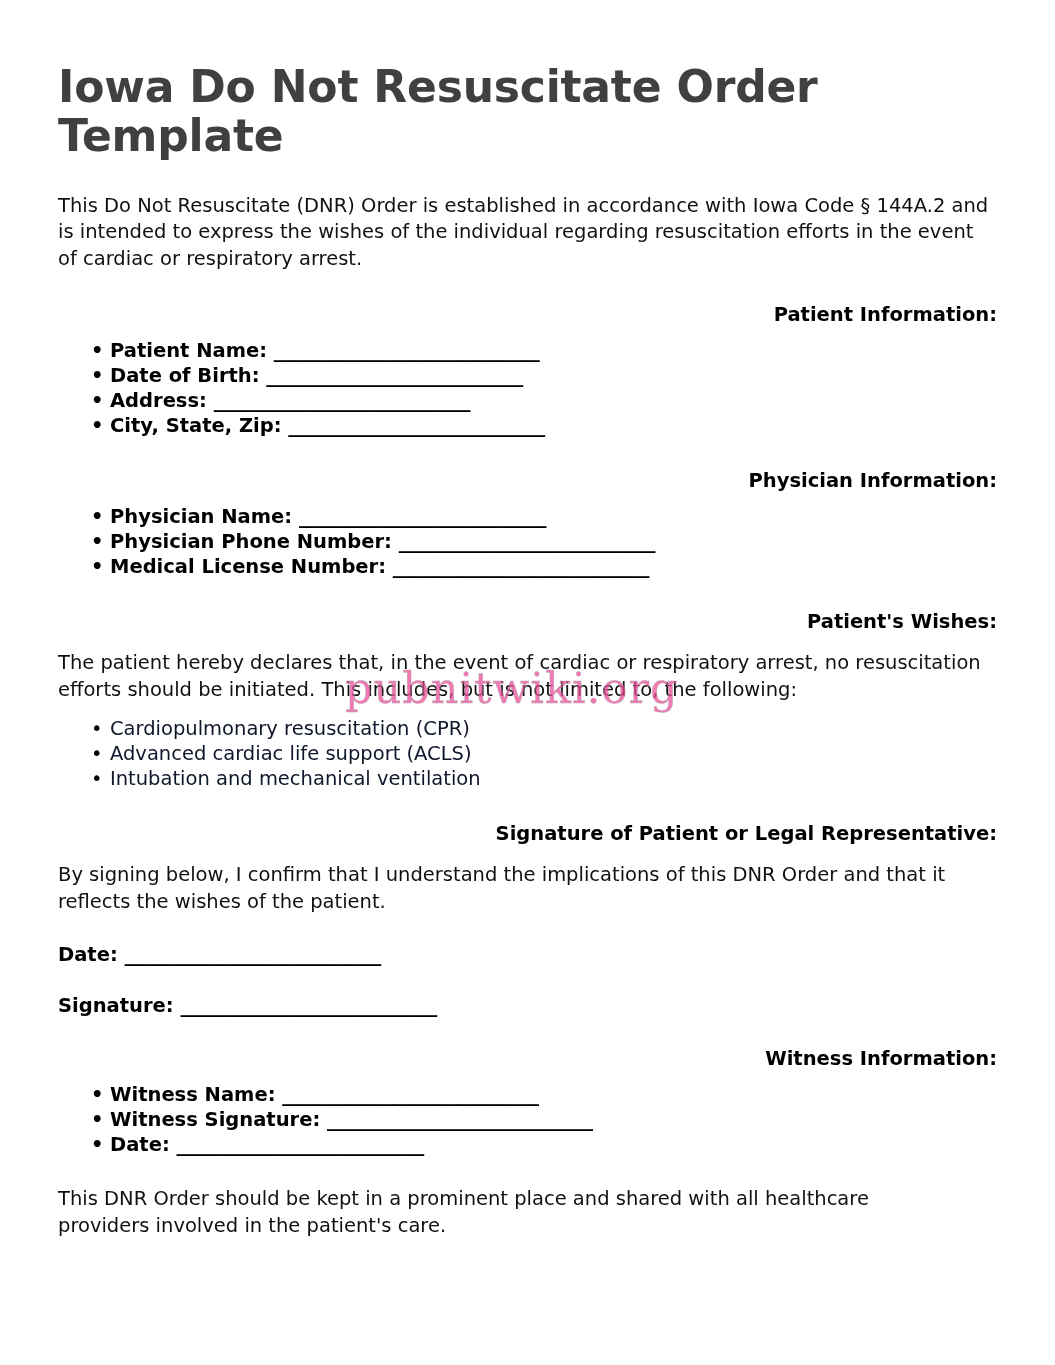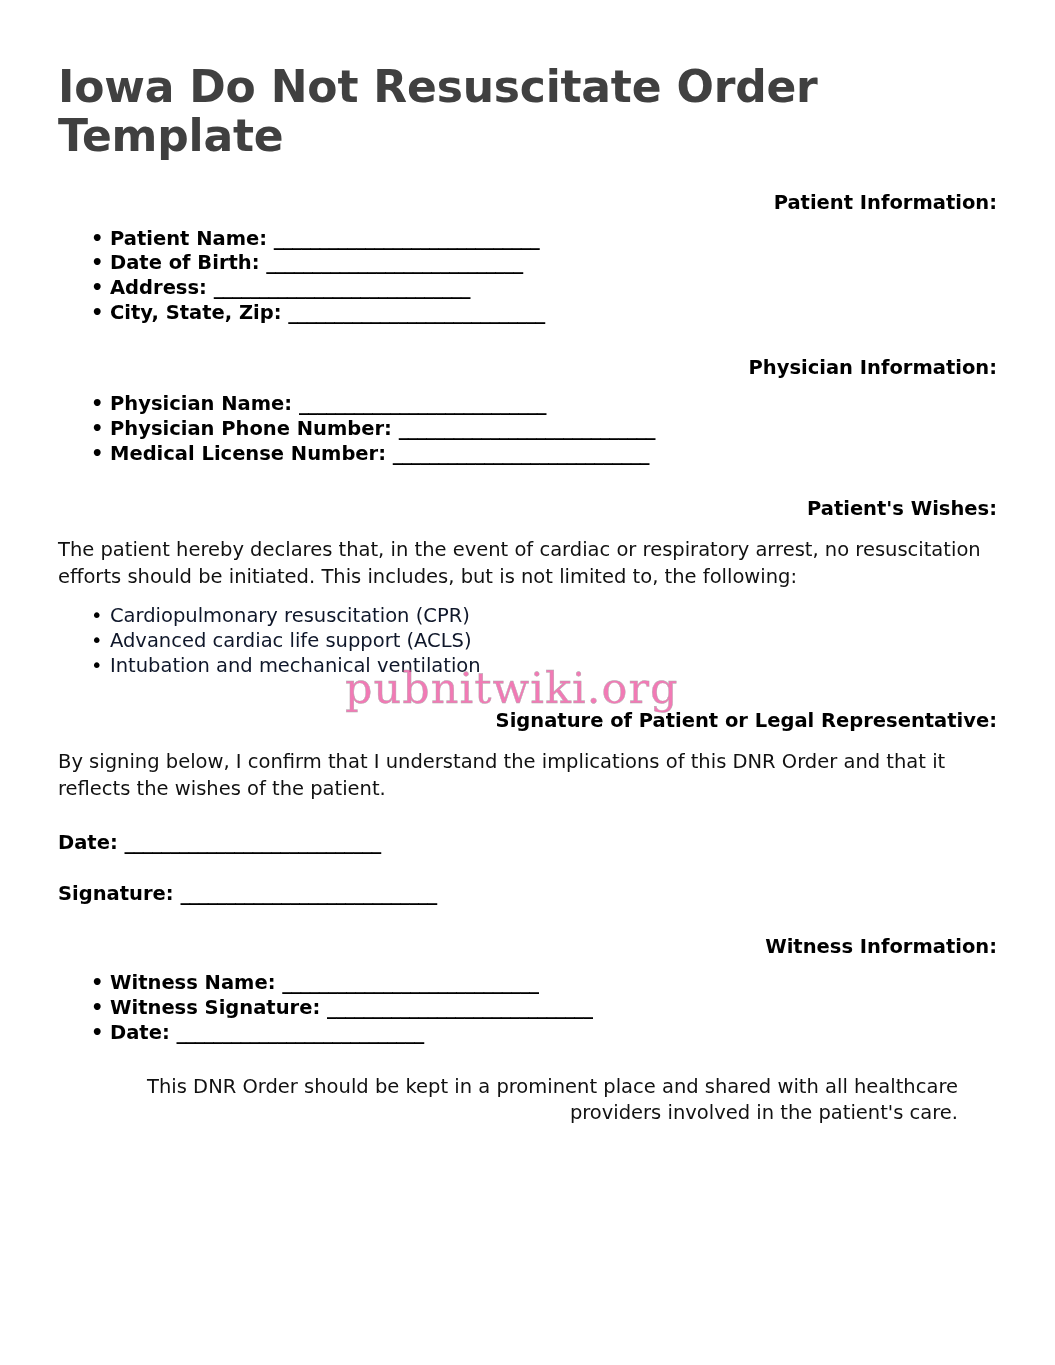--- a/index.html
+++ b/index.html
@@ -116,21 +116,20 @@
     white-space: nowrap;
     color: #000;
   }
 
   .closing-para {
     font-size: 19.5px;
     line-height: 1.38;
     margin: 28px 0 0 0;
     max-width: 900px;
     color: #111;
-    text-align: right;
   }
 
   .watermark {
     position: absolute;
     left: 345px;
     top: 663px;
     font-family: "DejaVu Serif", "Liberation Serif", serif;
     font-size: 43px;
     letter-spacing: 1px;
     color: #ec4899;
@@ -141,20 +140,21 @@
     -webkit-text-stroke: 0.4px #8e8e8e;
   }
 </style>
 </head>
 <body>
 
 <div class="page">
 
   <h1 class="doc-title">Iowa Do Not Resuscitate Order Template</h1>
 
+  <p class="intro-para">This Do Not Resuscitate (DNR) Order is established in accordance with Iowa Code § 144A.2 and is intended to express the wishes of the individual regarding resuscitation efforts in the event of cardiac or respiratory arrest.</p>
 
   <h2 class="section-heading">Patient Information:</h2>
 
   <ul class="field-list bold-items">
     <li>
       <span>Patient Name:</span>
       <span class="fill-line">_____________________________</span>
     </li>
     <li>
       <span>Date of Birth:</span>

